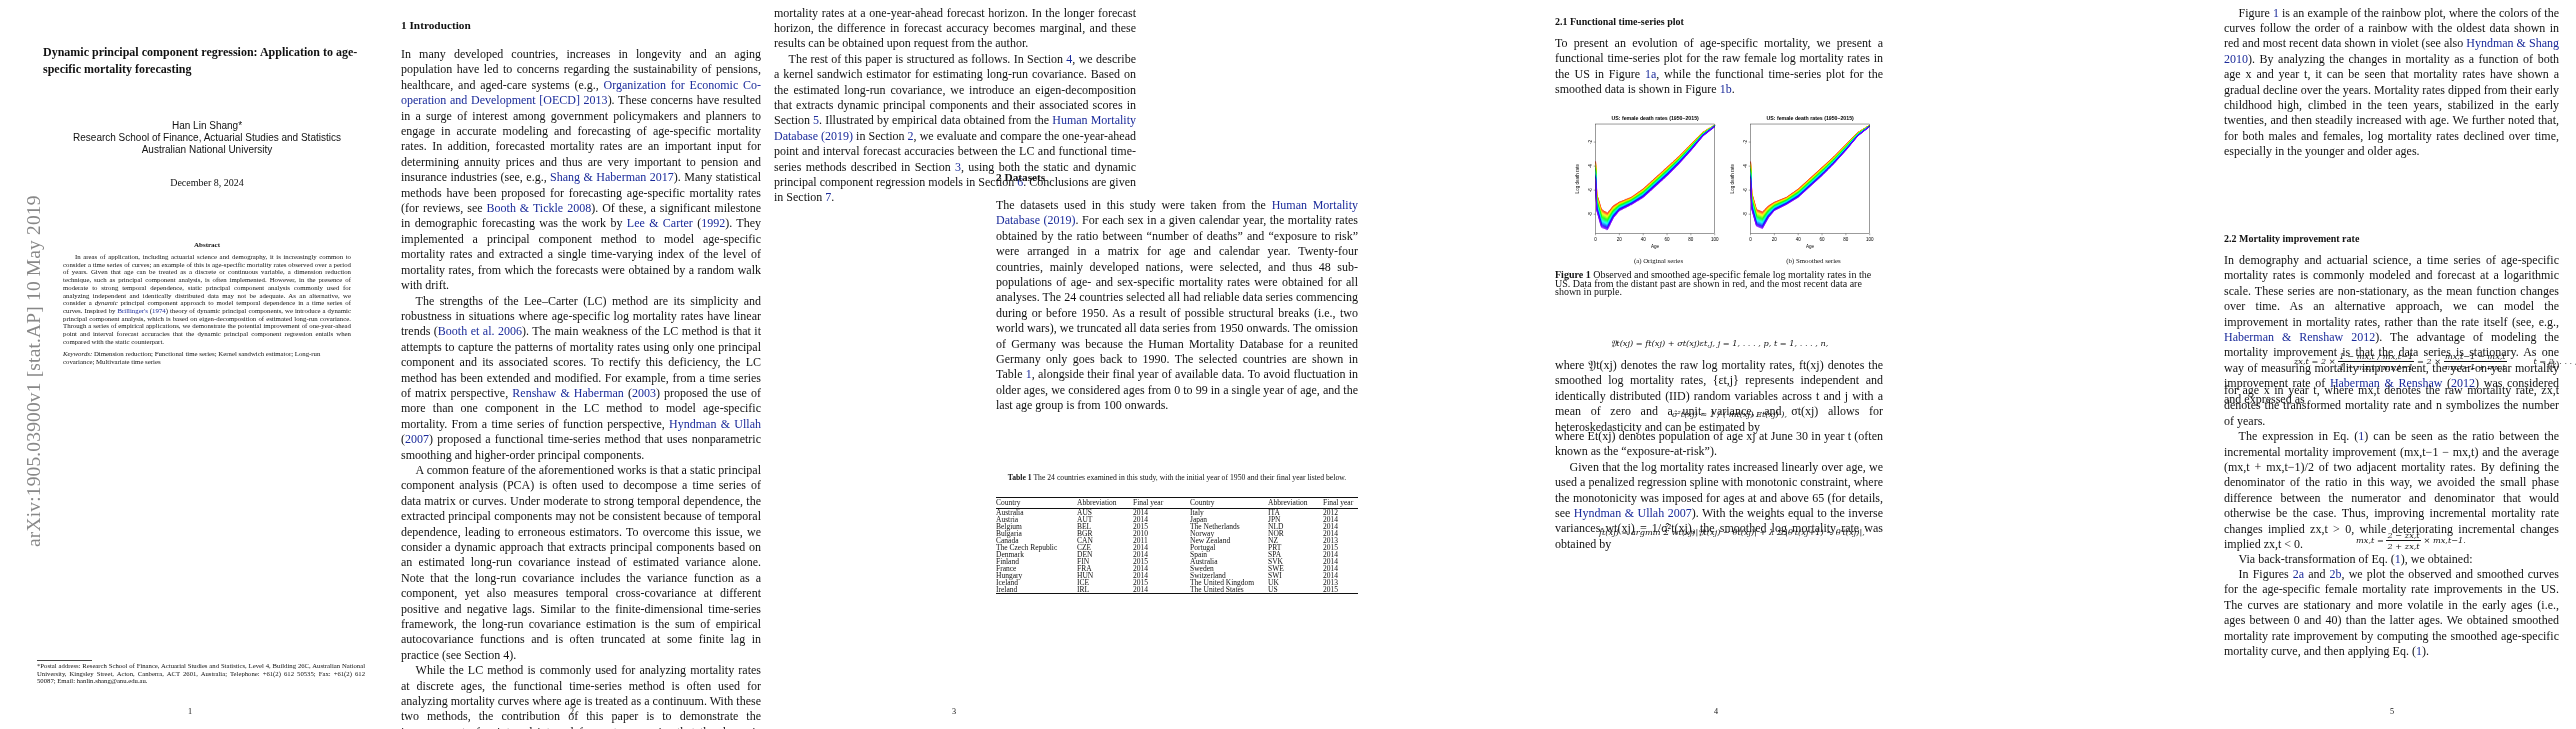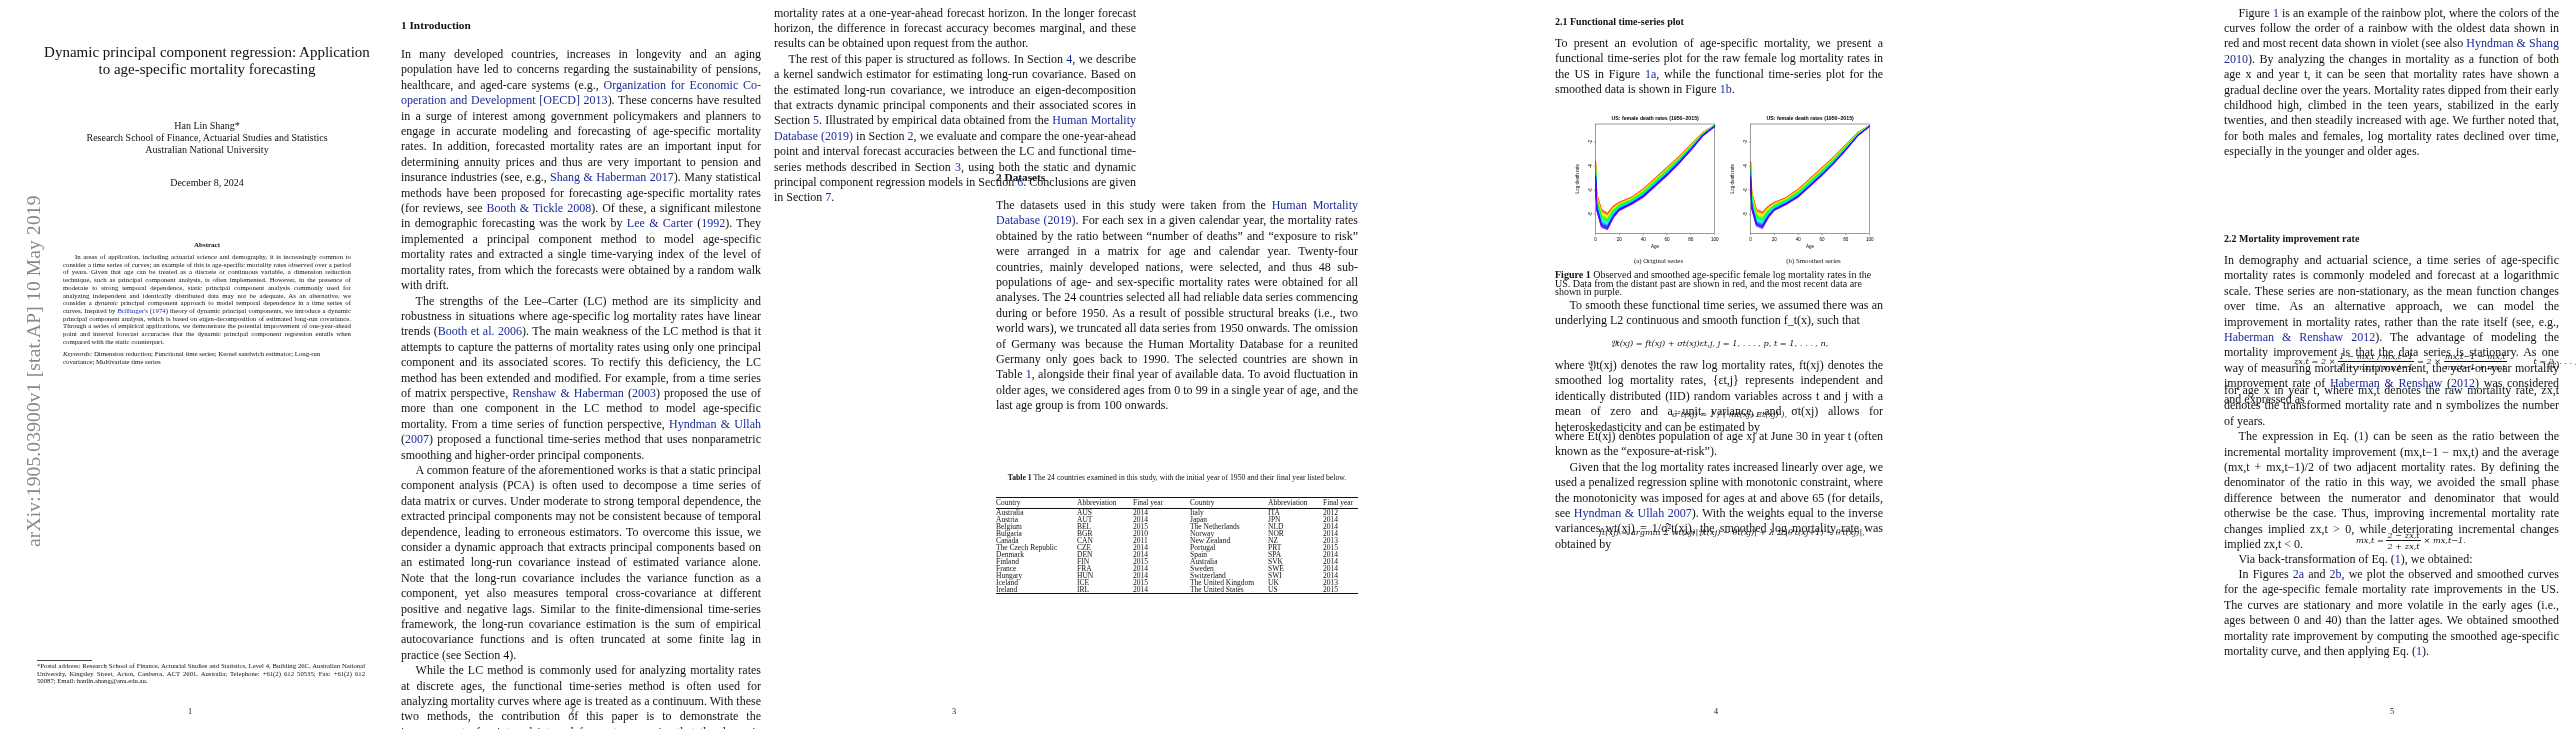--- a/index.html
+++ b/index.html
@@ -9,23 +9,23 @@
   .p1 { left:0; width:377px; }
   .p2 { left:377px; width:386px; }
   .p3 { left:762px; width:784px; }
   .col { position:absolute; font-family:"Liberation Serif",serif; font-size:12px; line-height:15.4px; text-align:justify; }
   .col p { margin:0; text-indent:14.6px; }
   .col p.noind { text-indent:0; }
   a, .link { color:#1a2a9a; text-decoration:none; }
   .arxiv { position:absolute; left:4.9px; top:97px; width:36px; height:450px; }
   .arxiv span { position:absolute; left:18px; top:450px; transform-origin:0 0; transform:rotate(-90deg);
                font-family:"Liberation Serif",serif; font-size:19.4px; color:#888; white-space:nowrap; letter-spacing:0.2px; }
-  .title { position:absolute; left:43px; top:44px; width:328px; text-align:center; font-family:"Liberation Serif",serif;
-           font-weight:normal; font-size:15px; line-height:17px; }
-  .author { position:absolute; left:43px; top:120px; width:328px; text-align:center; font-family:Liberation Serif, serif; font-size:10px; line-height:12px; }
+  .title { position:absolute; left:43px; top:44px; width:328px; text-align:left; font-family:"Liberation Serif",serif;
+           font-weight:bold; font-size:12px; line-height:17px; }
+  .author { position:absolute; left:43px; top:120px; width:328px; text-align:center; font-family:Liberation Sans, sans-serif; font-size:10px; line-height:12px; }
   .date { position:absolute; left:43px; top:177px; width:328px; text-align:center; font-family:"Liberation Serif",serif; font-size:10px; }
   .abs-h { position:absolute; left:43px; top:241px; width:328px; text-align:center; font-weight:bold; font-family:"Liberation Serif",serif; font-size:7px; }
   .abstract { position:absolute; left:63px; top:253px; width:288px; font-family:"Liberation Serif",serif; font-size:6.8px; line-height:7.7px; text-align:justify; text-indent:12px; }
   .keywords { position:absolute; left:63px; top:350px; width:288px; font-family:"Liberation Serif",serif; font-size:6.8px; line-height:7.7px; }
   .fnrule { position:absolute; left:37px; top:660px; width:55px; border-top:0.6px solid #444; }
   .footnote { position:absolute; left:37px; top:662px; width:328px; font-family:"Liberation Serif",serif; font-size:6.7px; line-height:7.7px; text-align:justify; }
   .pagenum { position:absolute; top:707px; font-family:"Liberation Serif",serif; font-size:8.2px; }
   h2.sec { position:absolute; margin:0; font-family:"Liberation Serif",serif; font-weight:bold; font-size:11.3px; }
   h3.sub { position:absolute; margin:0; font-family:"Liberation Serif",serif; font-weight:bold; font-size:10px; }
   .tcap { position:absolute; font-family:"Liberation Serif",serif; font-size:7.7px; line-height:8.5px; text-align:center; }
@@ -397,23 +397,20 @@
         <line x1="39" y1="47.670329670329664" x2="42" y2="47.670329670329664" stroke="#333" stroke-width="0.7"></line>
         <text x="36" y="47.670329670329664" text-anchor="middle" font-size="7.5" font-family="Liberation Sans, sans-serif" transform="rotate(-90 36 47.670329670329664)">-2</text>
         <text x="140" y="222" text-anchor="middle" font-size="7.5" font-family="Liberation Sans, sans-serif">Age</text>
         <text x="14" y="108" text-anchor="middle" font-size="7.5" font-family="Liberation Sans, sans-serif" transform="rotate(-90 14 108)">Log death rate</text>
       </svg>
   </div>
   <div class="subcap" style="left:222px;top:257px;width:97px">(b) Smoothed series</div>
 
   <div class="fcap" style="left:12px;top:271px;width:328px"><b>Figure 1</b><span> Observed and smoothed age-specific female log mortality rates in the US. Data from the distant past are shown in red, and the most recent data are shown in purple.</span></div>
 
-  <div class="col" style="left:12px;top:298px;width:328px">
-    <p>To smooth these functional time series, we assumed there was an underlying L2 continuous and smooth function f_t(x), such that</p>
-  </div>
   <div class="eq" style="left:68px;top:338px">𝔜t(xj) = ft(xj) + σt(xj)εt,j,        j = 1, . . . , p,    t = 1, . . . , n,</div>
   <div class="col" style="left:12px;top:358px;width:328px">
     <p class="noind">where 𝔜t(xj) denotes the raw log mortality rates, ft(xj) denotes the smoothed log mortality rates, {εt,j} represents independent and identically distributed (IID) random variables across t and j with a mean of zero and a unit variance, and σt(xj) allows for heteroskedasticity and can be estimated by</p>
   </div>
   <div class="eq" style="left:129px;top:409px">σ̂²t(xj) ≈ 1 / ( mt(xj) Et(xj) ),</div>
   <div class="col" style="left:12px;top:429px;width:328px">
     <p class="noind">where Et(xj) denotes population of age xj at June 30 in year t (often known as the “exposure-at-risk”).</p>
     <p><span>Given that the log mortality rates increased linearly over age, we used a penalized regression spline with monotonic constraint, where the monotonicity was imposed for ages at and above 65 (for details, see </span><a class="link">Hyndman &amp; Ullah 2007</a><span>). With the weights equal to the inverse variances wt(xj) = 1/σ̂²t(xj), the smoothed log mortality rate was obtained by</span></p>
   </div>
   <div class="eq" style="left:56px;top:527px">f̂t(xj) = argmin Σ wt(xj)|𝔜t(xj) − θt(xj)| + λ Σ |θ′t(xj+1) − θ′t(xj)|,</div>

